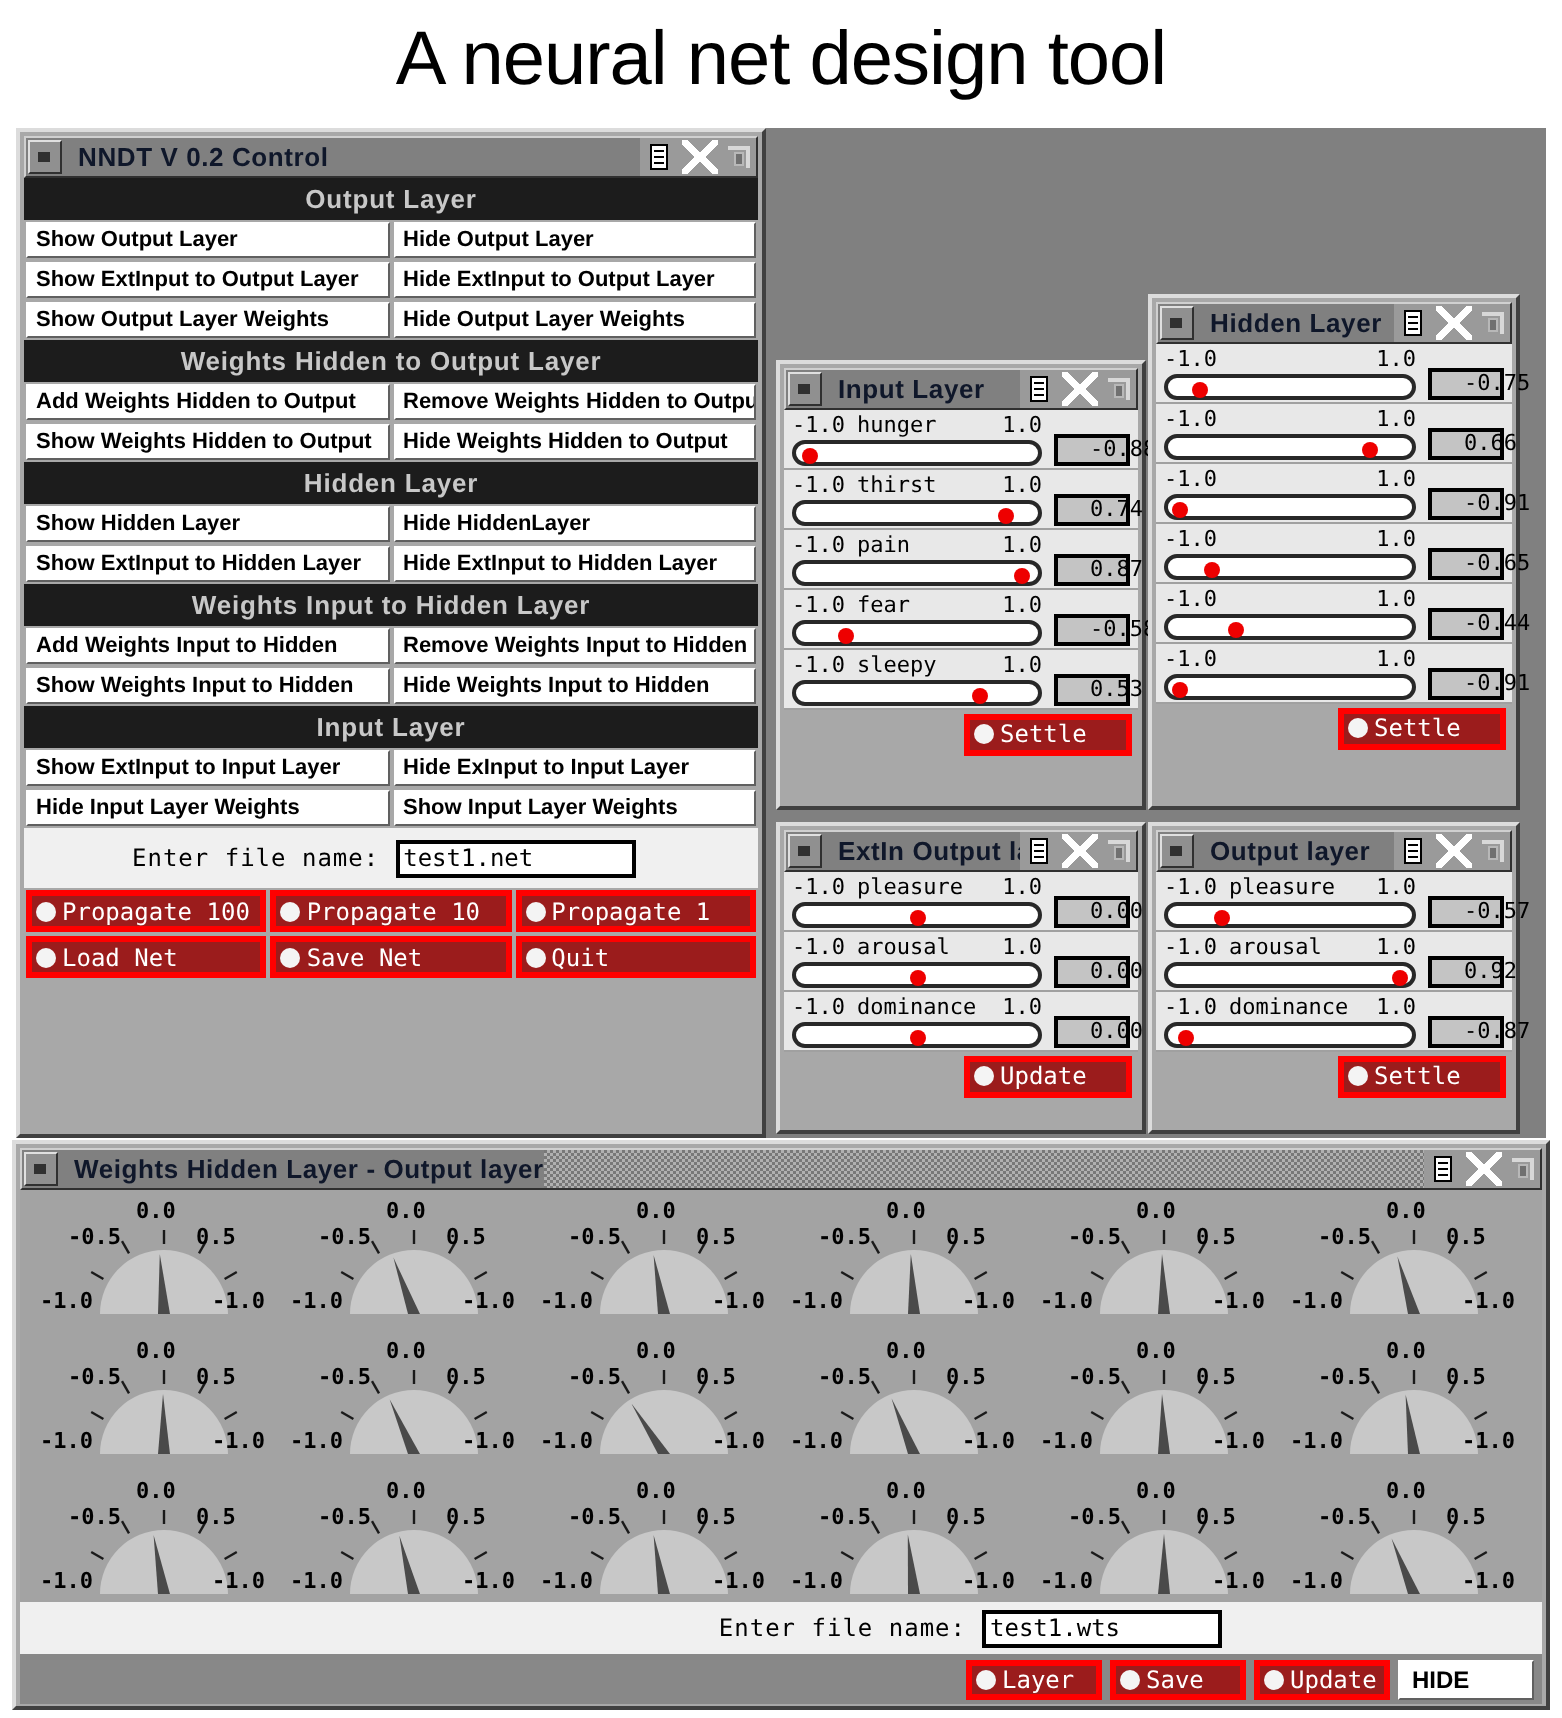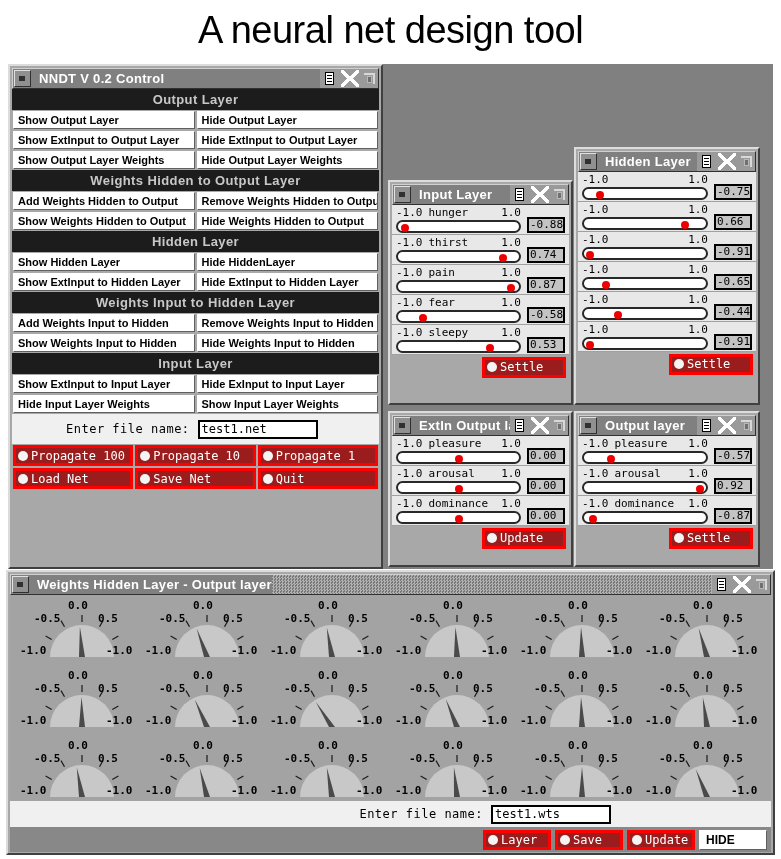--- a/index.html
+++ b/index.html
@@ -45,21 +45,21 @@
     background:#909090;
     border-top:1px solid #e0e0e0;border-left:1px solid #e0e0e0;
     border-right:1px solid #303030;border-bottom:1px solid #303030;
     box-sizing:border-box;position:relative;flex:none;
   }
   .tb-menu-btn::after{
     content:"";position:absolute;left:4px;top:5px;width:6px;height:5px;
     background:#303030;
   }
   .tb-title{
-    flex:1;color:#ffffff;font-family:"Liberation Sans", sans-serif;
+    flex:1;color:#0f172a;font-family:"Liberation Sans", sans-serif;
     font-size:13px;font-weight:bold;padding-left:6px;
     white-space:nowrap;overflow:hidden;line-height:19px;
     letter-spacing:0.3px;
   }
   .tb-right{display:flex;align-items:center;flex:none;height:100%;}
   .tb-icon{
     width:19px;height:19px;position:relative;flex:none;
   }
   .tb-icon.doc{background:#9a9a9a;}
   .tb-icon.doc::after{
@@ -158,21 +158,21 @@
     margin-top:1px;
   }
   .sl-knob{
     position:absolute;top:1.5px;width:8px;height:8px;border-radius:50%;
     background:#ee0000;cursor:pointer;
   }
   .sl-val{
     position:absolute;right:4px;top:12px;width:38px;height:16px;
     background:#c4c4c4;border:2px solid #000;box-sizing:border-box;
     font-family:"DejaVu Sans Mono", monospace;font-size:11px;
-    line-height:12px;text-align:left;padding-left:1px;color:#000;
+    line-height:12px;text-align:right;padding-left:16px;color:#000;
   }
   .sl-foot{
     background:#a8a8a8;height:24px;display:flex;align-items:center;
     justify-content:flex-end;padding-right:3px;
   }
   .sl-foot .red-btn{flex:none;width:84px;}
 
   
   #weights{left:6px;top:570px;width:769px;height:285px;}
   #weights .win-body{background:#f0f0f0;padding:0;}

